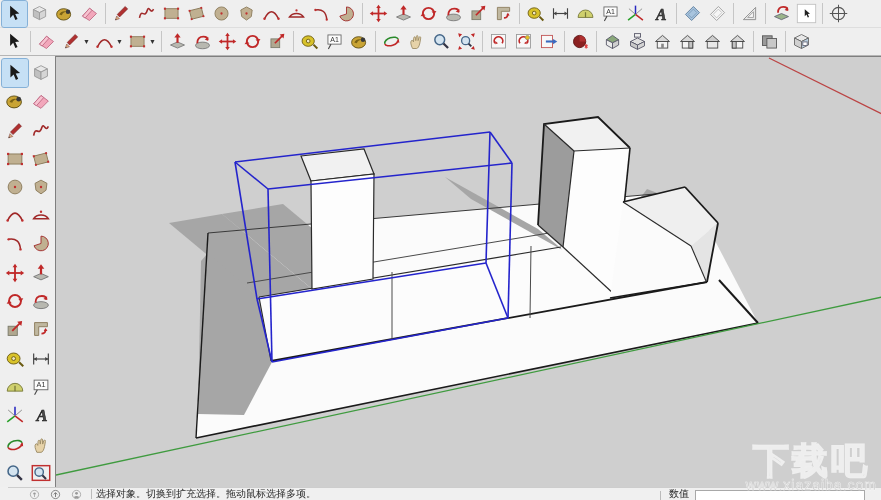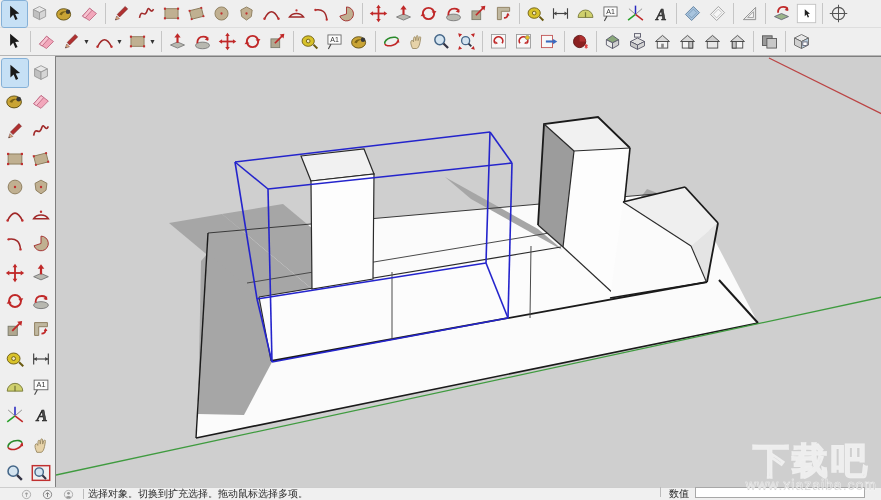--- a/index.html
+++ b/index.html
@@ -29,28 +29,28 @@
   
   .viewport{position:absolute;top:56px;left:55px;right:0;bottom:13px;background:#cfcfcf;
             border-top:1px solid #7f7f7f;border-left:1px solid #7f7f7f;box-sizing:border-box;}
   .viewport svg{display:block;}
   .watermark{position:absolute;right:4px;bottom:-6px;text-align:center;pointer-events:none;z-index:5;}
   .wm-title{font-size:36px;font-weight:bold;letter-spacing:3px;color:rgba(200,200,200,0.5);
             -webkit-text-stroke:1.5px rgba(245,245,245,0.85);line-height:36px;}
   .wm-url{font-size:14px;color:rgba(190,190,190,0.9);-webkit-text-stroke:0.6px rgba(250,250,250,0.8);
           letter-spacing:1px;margin-top:-2px;}
   
-  .statusbar{position:absolute;left:0;right:0;bottom:0;height:13px;background:#f0f0f0;
+  .statusbar{position:absolute;left:8px;right:0;bottom:0;height:13px;background:#f0f0f0;
              border-top:1px solid #cdcdcd;display:flex;align-items:center;font-size:10px;
              color:#2a2a2a;padding:0 16px;box-sizing:border-box;}
   .stico{width:11px;height:11px;margin:0 5px;flex:0 0 auto;}
   .stico svg{width:11px;height:11px;display:block;}
   .stsep{width:1px;height:10px;background:#bbb;margin:0 4px;}
   .stmsg{white-space:nowrap;overflow:hidden;}
-  .vcb{margin-left:auto;display:flex;align-items:flex-start;}
+  .vcb{margin-left:auto;display:flex;align-items:flex-end;}
   .vcb-label{margin:0 6px 0 4px;white-space:nowrap;}
   .vcb-input{width:164px;height:9px;border:1px solid #a8a8a8;background:#fff;font-size:9px;
              padding:0 2px;box-sizing:content-box;}
 </style>
 </head>
 <body>
 
 <svg width="0" height="0" style="position:absolute">
 <defs>
 <symbol id="i-cursor" viewBox="0 0 24 24">

